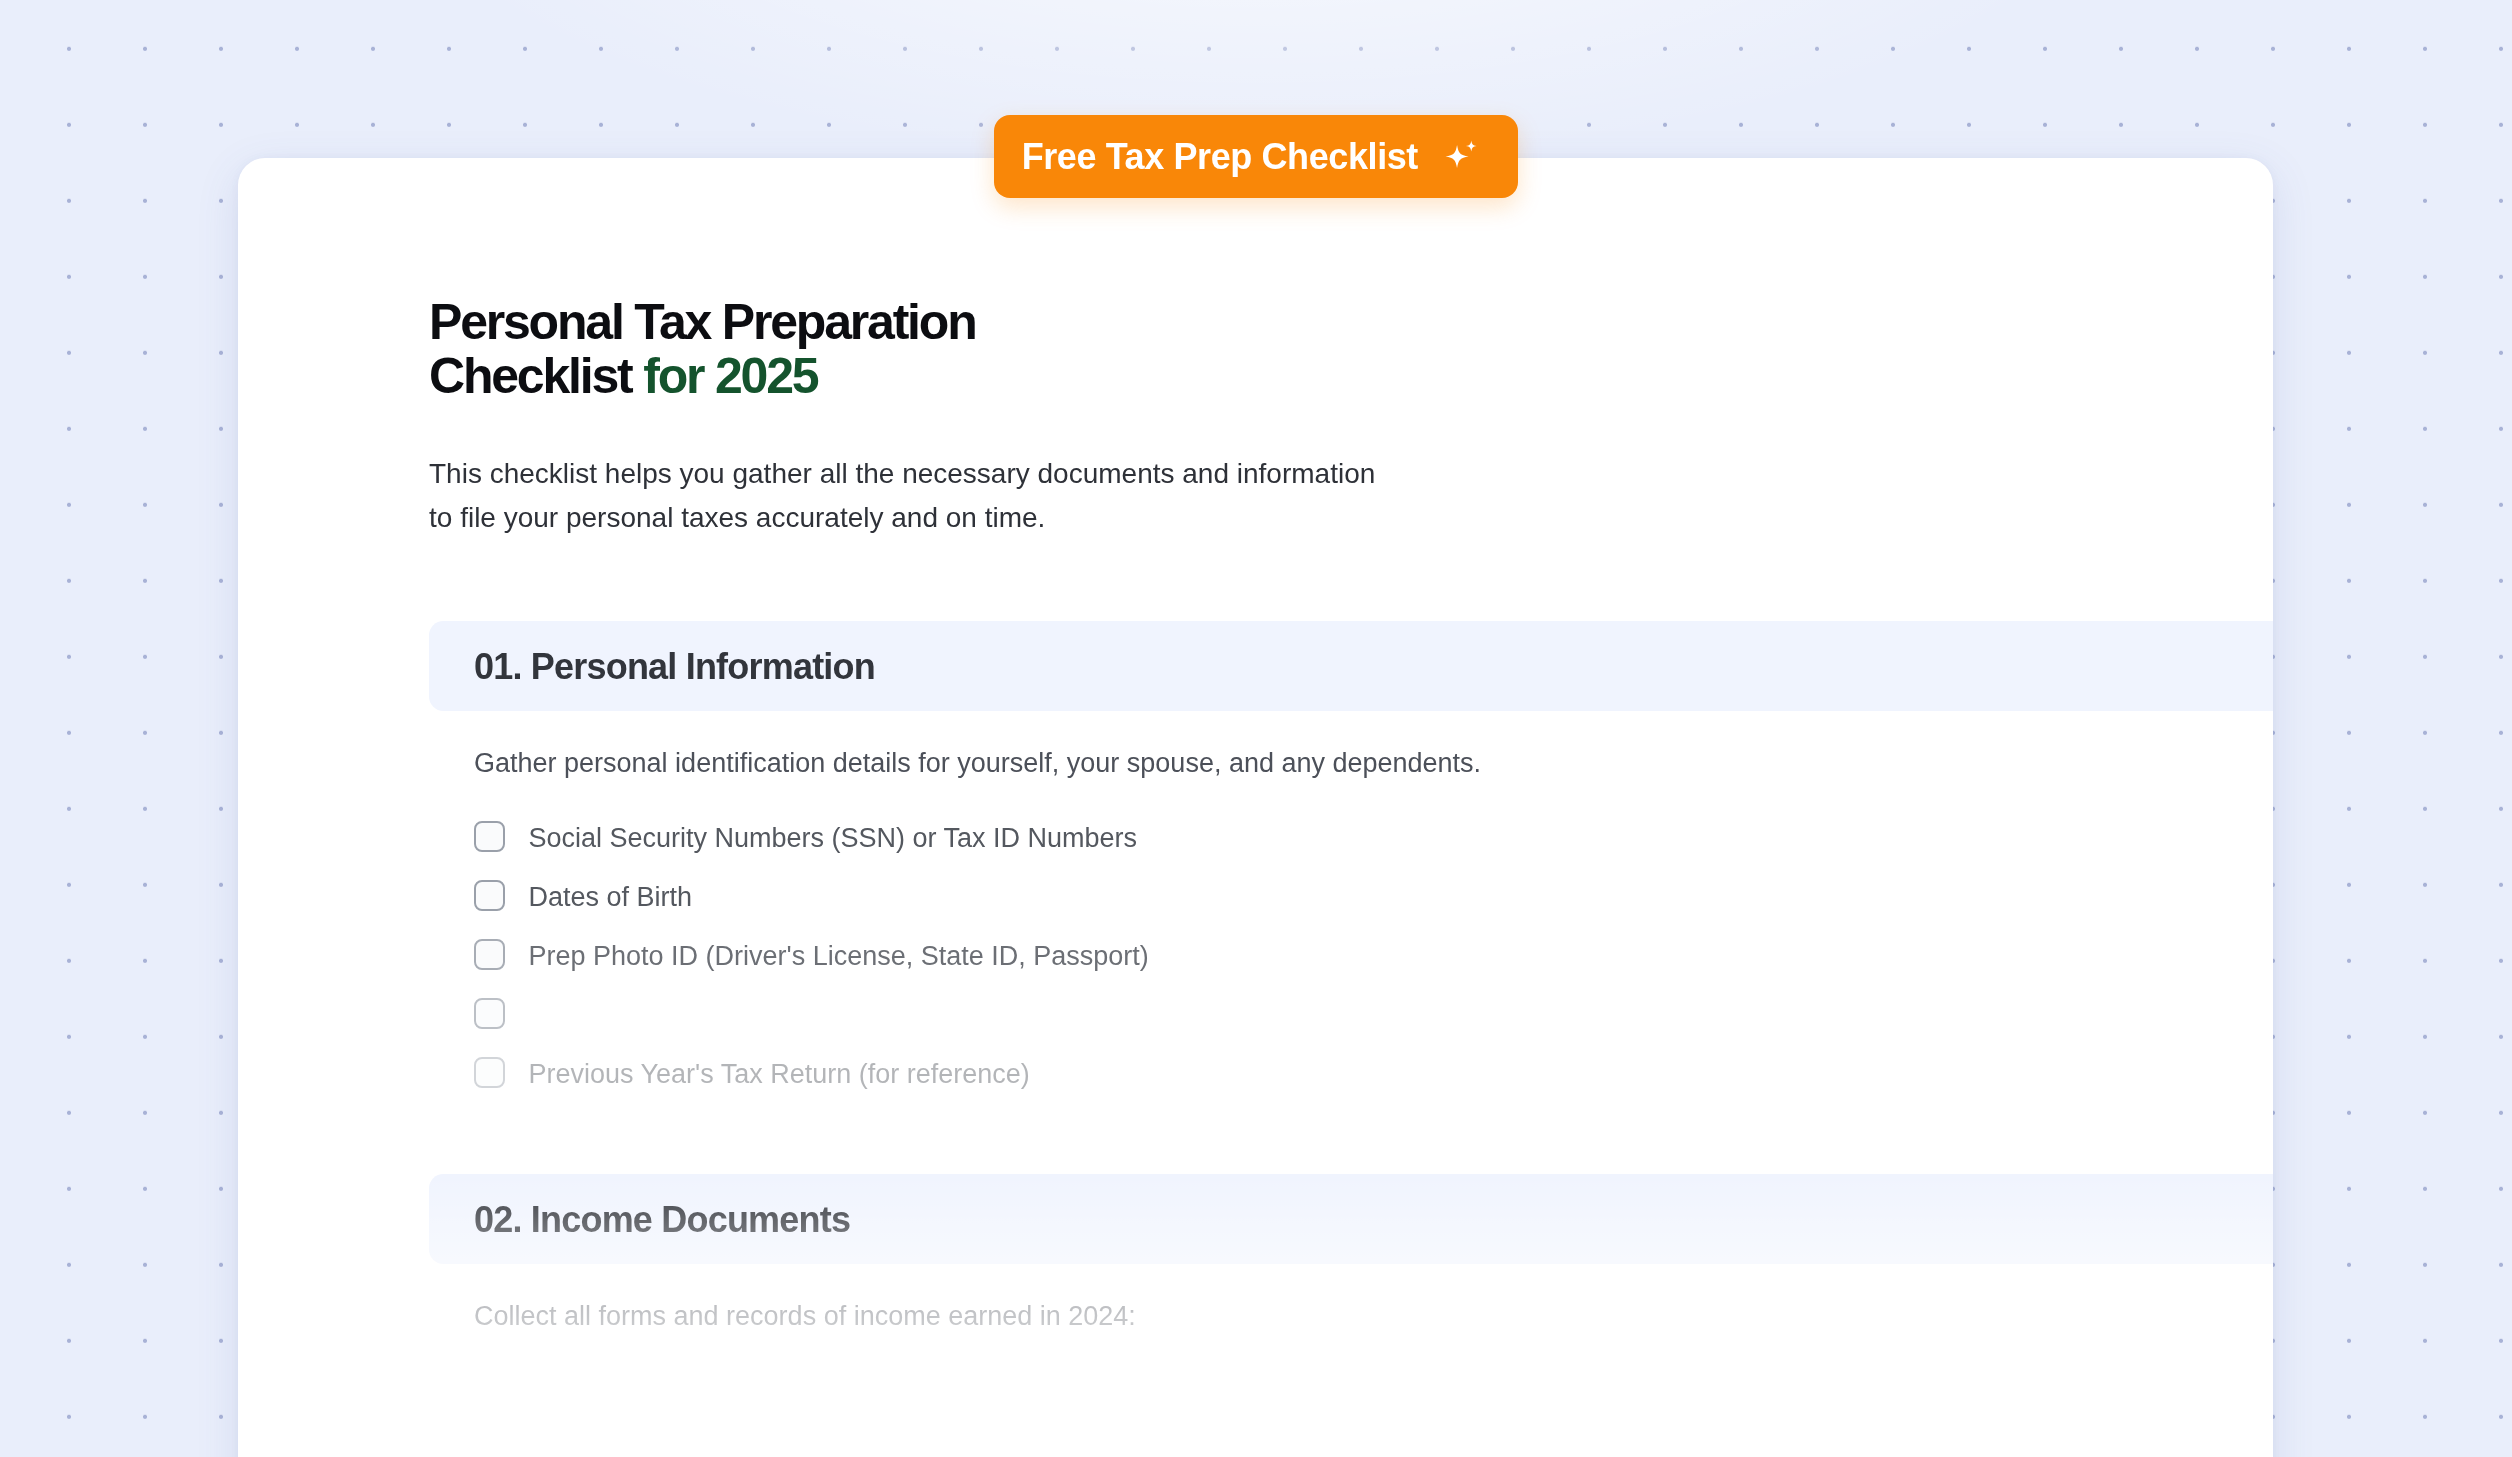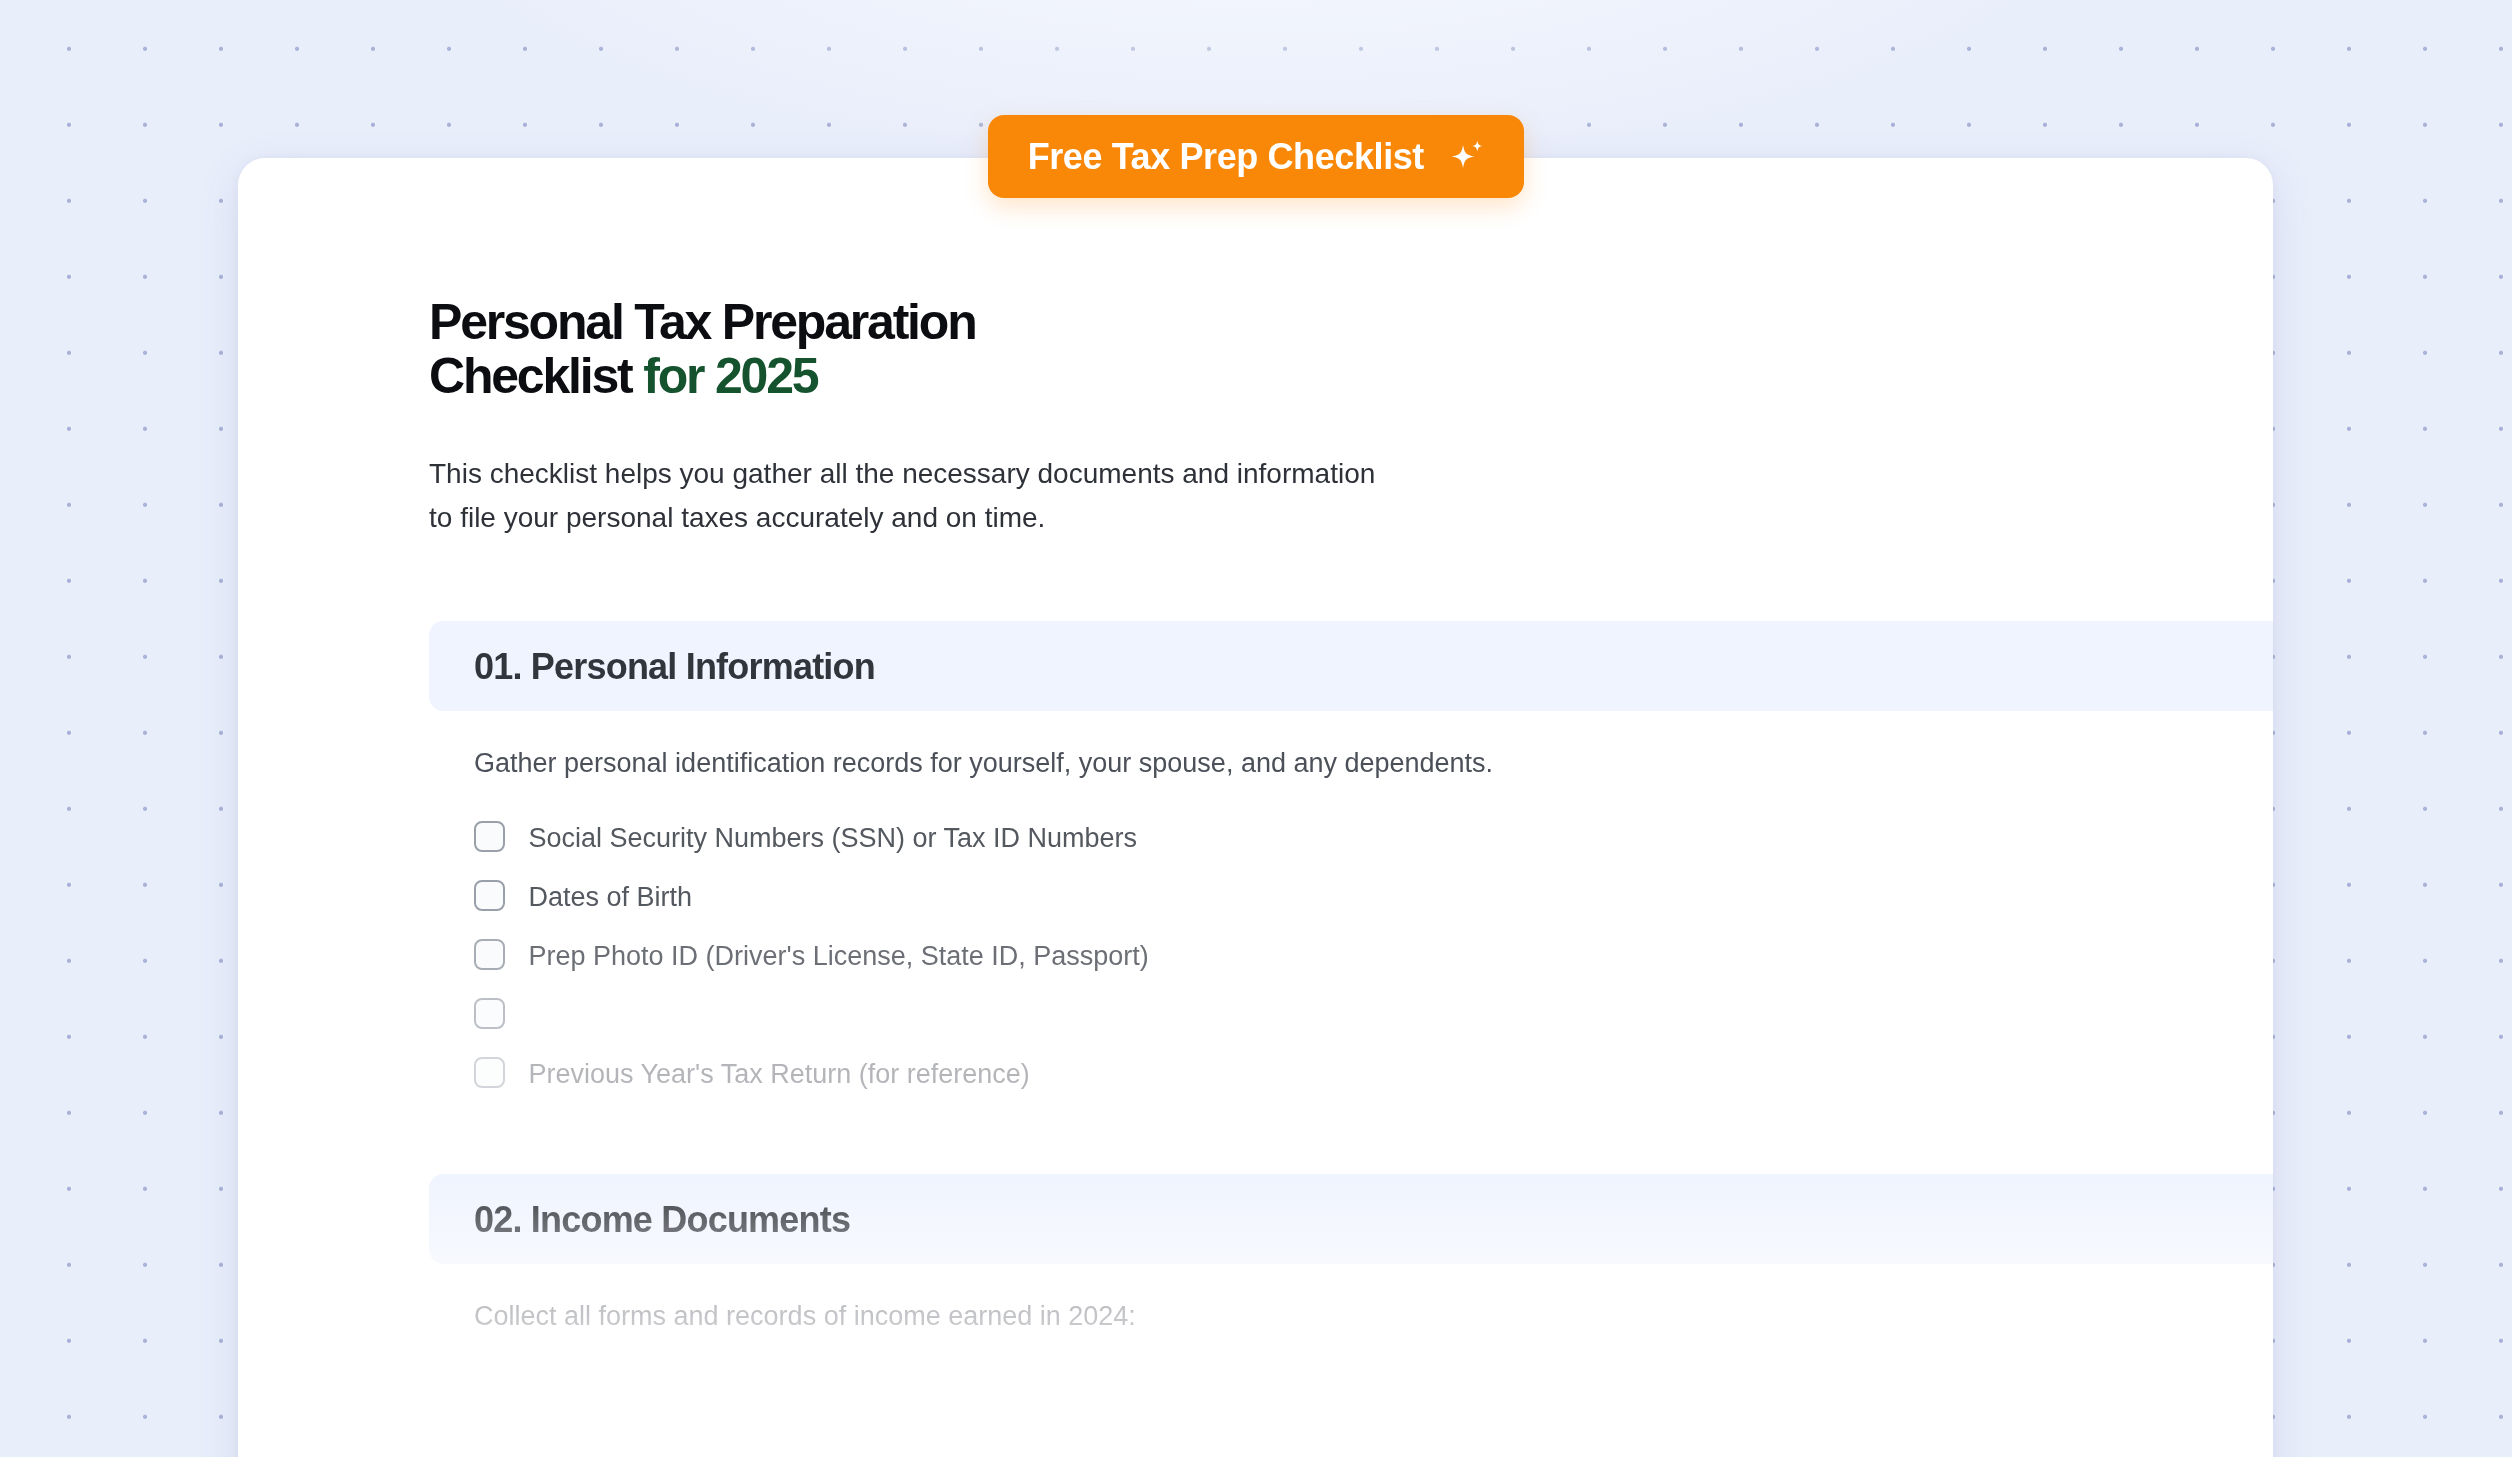--- a/index.html
+++ b/index.html
@@ -55,21 +55,21 @@
     top: 115px;
     display: flex;
     justify-content: center;
     z-index: 5;
   }
   #badge {
     background: #f98708;
     color: #ffffff;
     border-radius: 16px;
     height: 83px;
-    padding: 0 36px 0 40px;
+    padding: 0 36px 0 28px;
     display: flex;
     align-items: center;
     gap: 23.4px;
     box-shadow: 0 9px 23.4px rgba(249, 135, 8, 0.22);
   }
   #badge-label {
     font-size: 36px;
     font-weight: bold;
     letter-spacing: -0.4px;
     white-space: nowrap;
@@ -192,21 +192,21 @@
       <span>to file your personal taxes accurately and on time.</span>
     </p>
 
     <div id="sections">
 
       <section>
         <div class="section-bar">
           <div class="section-bar-title">01. Personal Information</div>
         </div>
 
-        <p class="section-desc">Gather personal identification records for yourself, your spouse, and any dependents.</p>
+        <p class="section-desc">Gather personal identification details for yourself, your spouse, and any dependents.</p>
 
         <div class="checklist">
           <div class="check-item">
             <span class="checkbox"></span>
             <span class="check-label">Social Security Numbers (SSN) or Tax ID Numbers</span>
           </div>
           <div class="check-item">
             <span class="checkbox"></span>
             <span class="check-label">Dates of Birth</span>
           </div>

